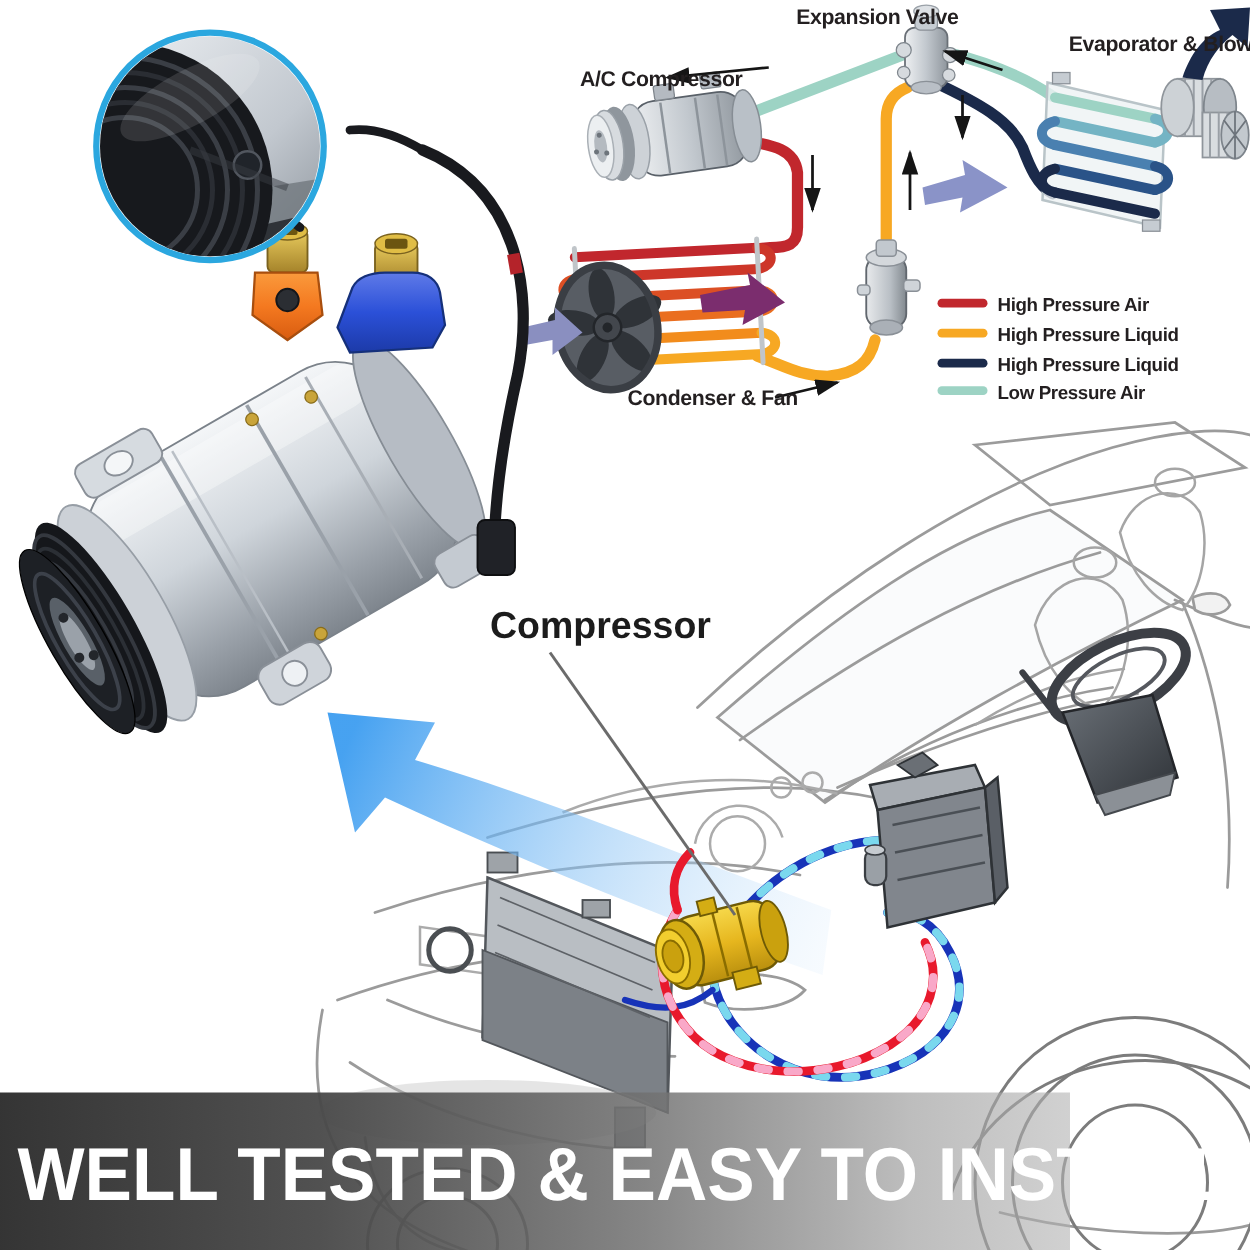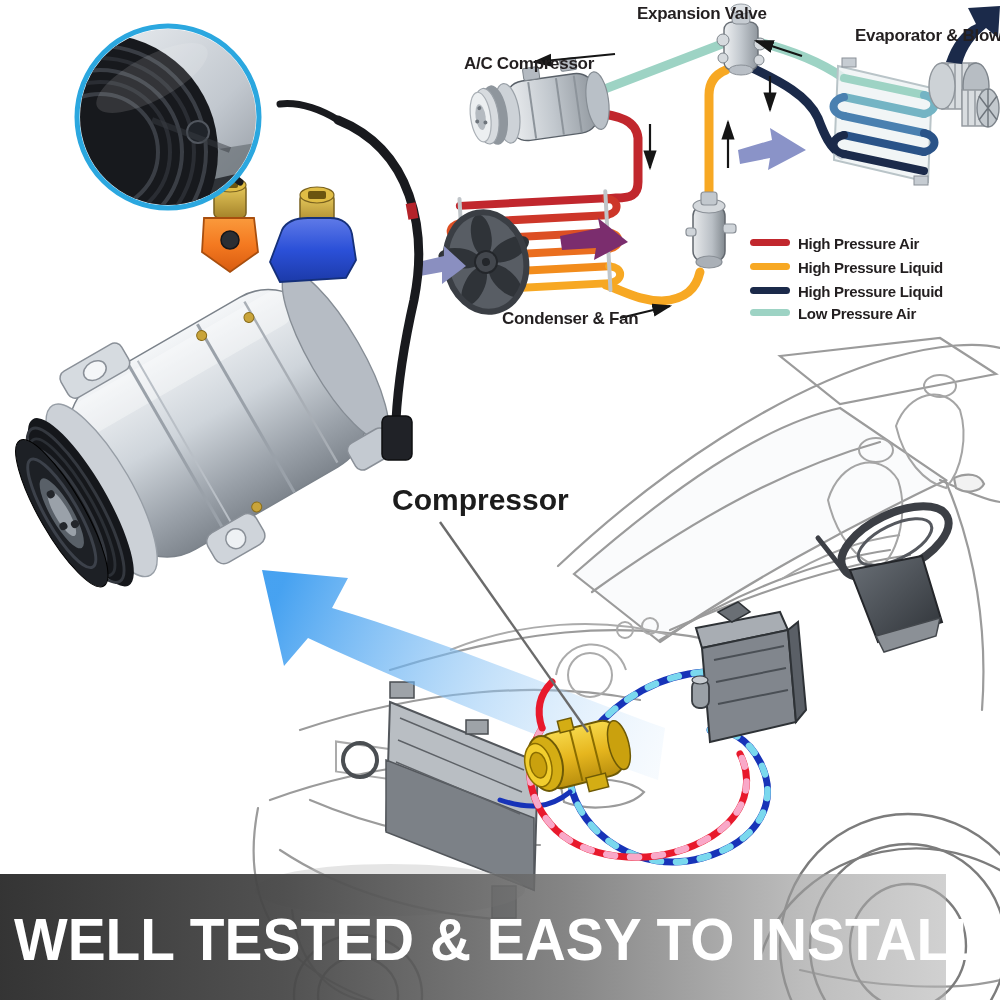--- a/index.html
+++ b/index.html
@@ -2,21 +2,21 @@
 <html><head>
 <meta charset="utf-8">
 <style>
   html,body{margin:0;padding:0;background:#ffffff;}
   .canvas{position:relative;width:1000px;height:1000px;background:#ffffff;overflow:hidden;
           font-family:"Liberation Sans",sans-serif;}
   .layer{position:absolute;}
   .dlabel-lg{font:700 17px "Liberation Sans",sans-serif;fill:#231f20;letter-spacing:-0.3px;}
   .legend-label{font:700 15px "Liberation Sans",sans-serif;fill:#231f20;letter-spacing:-0.3px;}
   .car-label{font:700 30px "Liberation Sans",sans-serif;fill:#1c1c1c;}
-  .banner{position:absolute;left:0;top:874px;width:946px;height:126px;
+  .banner{position:absolute;left:0;top:874px;width:856px;height:126px;
           background:linear-gradient(90deg, rgba(50,50,50,0.99) 0%, rgba(72,72,72,0.95) 30%,
                      rgba(112,112,112,0.85) 60%, rgba(158,158,158,0.68) 85%, rgba(178,178,178,0.60) 100%);}
   .banner-svg{position:absolute;left:0;top:0;}
   .banner-text{font:700 60px "Liberation Sans",sans-serif;fill:#ffffff;}
 </style>
 </head>
 <body>
 
 <div class="canvas">
 

